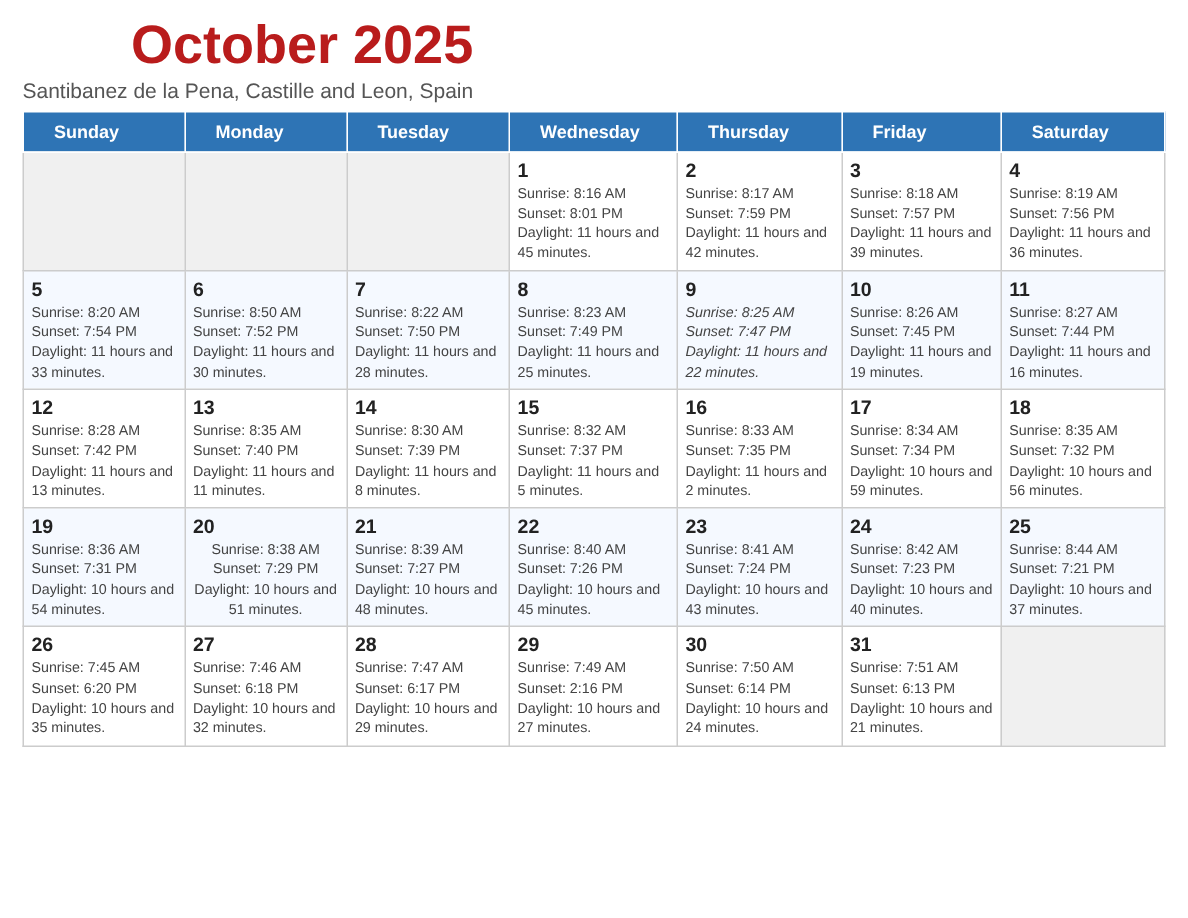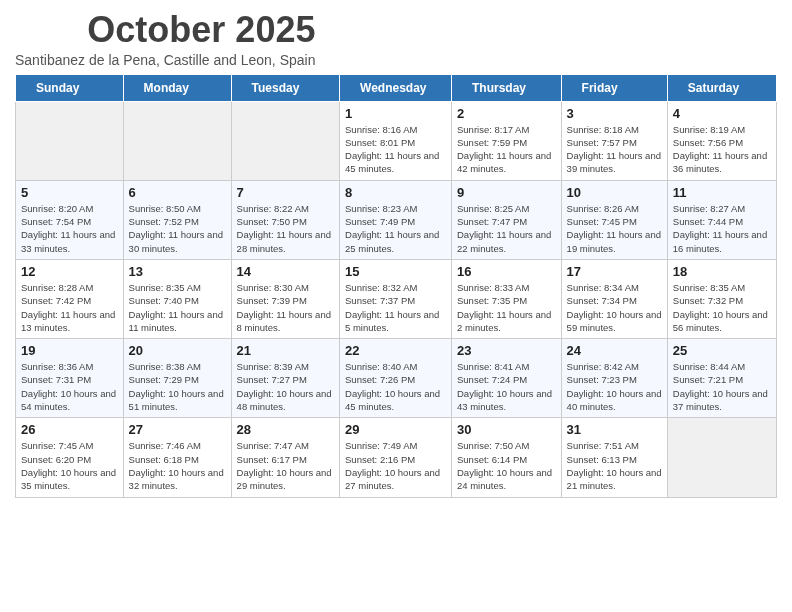--- a/index.html
+++ b/index.html
@@ -35,21 +35,21 @@
       width: 22px;
       height: 22px;
       margin-right: 2px;
     }
     .title-block {
       text-align: right;
     }
     .month-title {
       font-size: 36px;
       font-weight: bold;
-      color: #404040;
+      color: #b91c1c;
       line-height: 1.1;
     }
     .subtitle {
       font-size: 14px;
       color: #555;
       margin-top: 2px;
     }
     table {
       width: 100%;
       border-collapse: collapse;
@@ -168,21 +168,21 @@
 Daylight: 11 hours and 28 minutes.</div>
         </td>
         <td>
           <span class="day-number">8</span>
           <div class="day-info" style="white-space: pre-line;">Sunrise: 8:23 AM
 Sunset: 7:49 PM
 Daylight: 11 hours and 25 minutes.</div>
         </td>
         <td>
           <span class="day-number">9</span>
-          <div class="day-info" style="white-space: pre-line;">Sunrise: 8:25 AM
+          <div class="day-info" style="white-space: pre-line; font-style: italic;">Sunrise: 8:25 AM
 Sunset: 7:47 PM
 Daylight: 11 hours and 22 minutes.</div>
         </td>
         <td>
           <span class="day-number">10</span>
           <div class="day-info" style="white-space: pre-line;">Sunrise: 8:26 AM
 Sunset: 7:45 PM
 Daylight: 11 hours and 19 minutes.</div>
         </td>
         <td>
@@ -238,21 +238,21 @@
       </tr>
       <tr>
         <td>
           <span class="day-number">19</span>
           <div class="day-info" style="white-space: pre-line;">Sunrise: 8:36 AM
 Sunset: 7:31 PM
 Daylight: 10 hours and 54 minutes.</div>
         </td>
         <td>
           <span class="day-number">20</span>
-          <div class="day-info" style="white-space: pre-line;">Sunrise: 8:38 AM
+          <div class="day-info" style="white-space: pre-line; text-align: center;">Sunrise: 8:38 AM
 Sunset: 7:29 PM
 Daylight: 10 hours and 51 minutes.</div>
         </td>
         <td>
           <span class="day-number">21</span>
           <div class="day-info" style="white-space: pre-line;">Sunrise: 8:39 AM
 Sunset: 7:27 PM
 Daylight: 10 hours and 48 minutes.</div>
         </td>
         <td>

